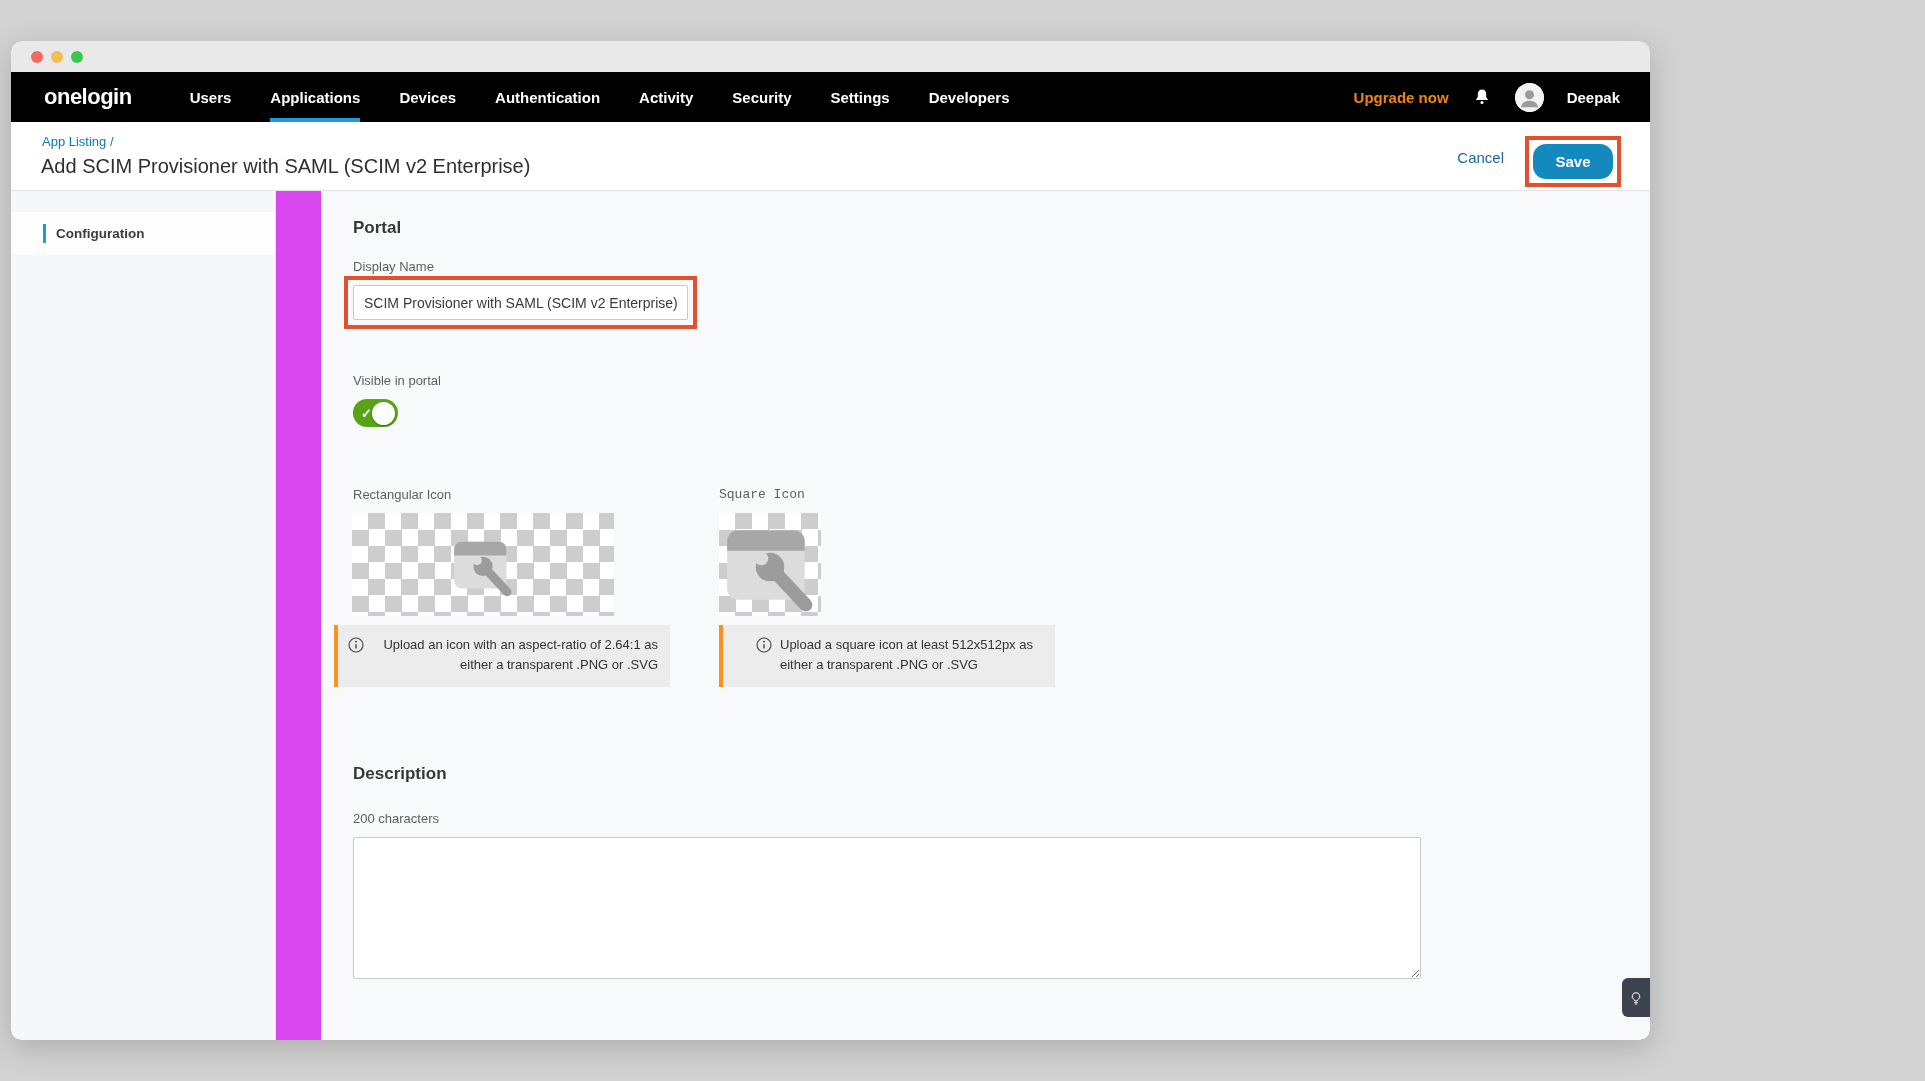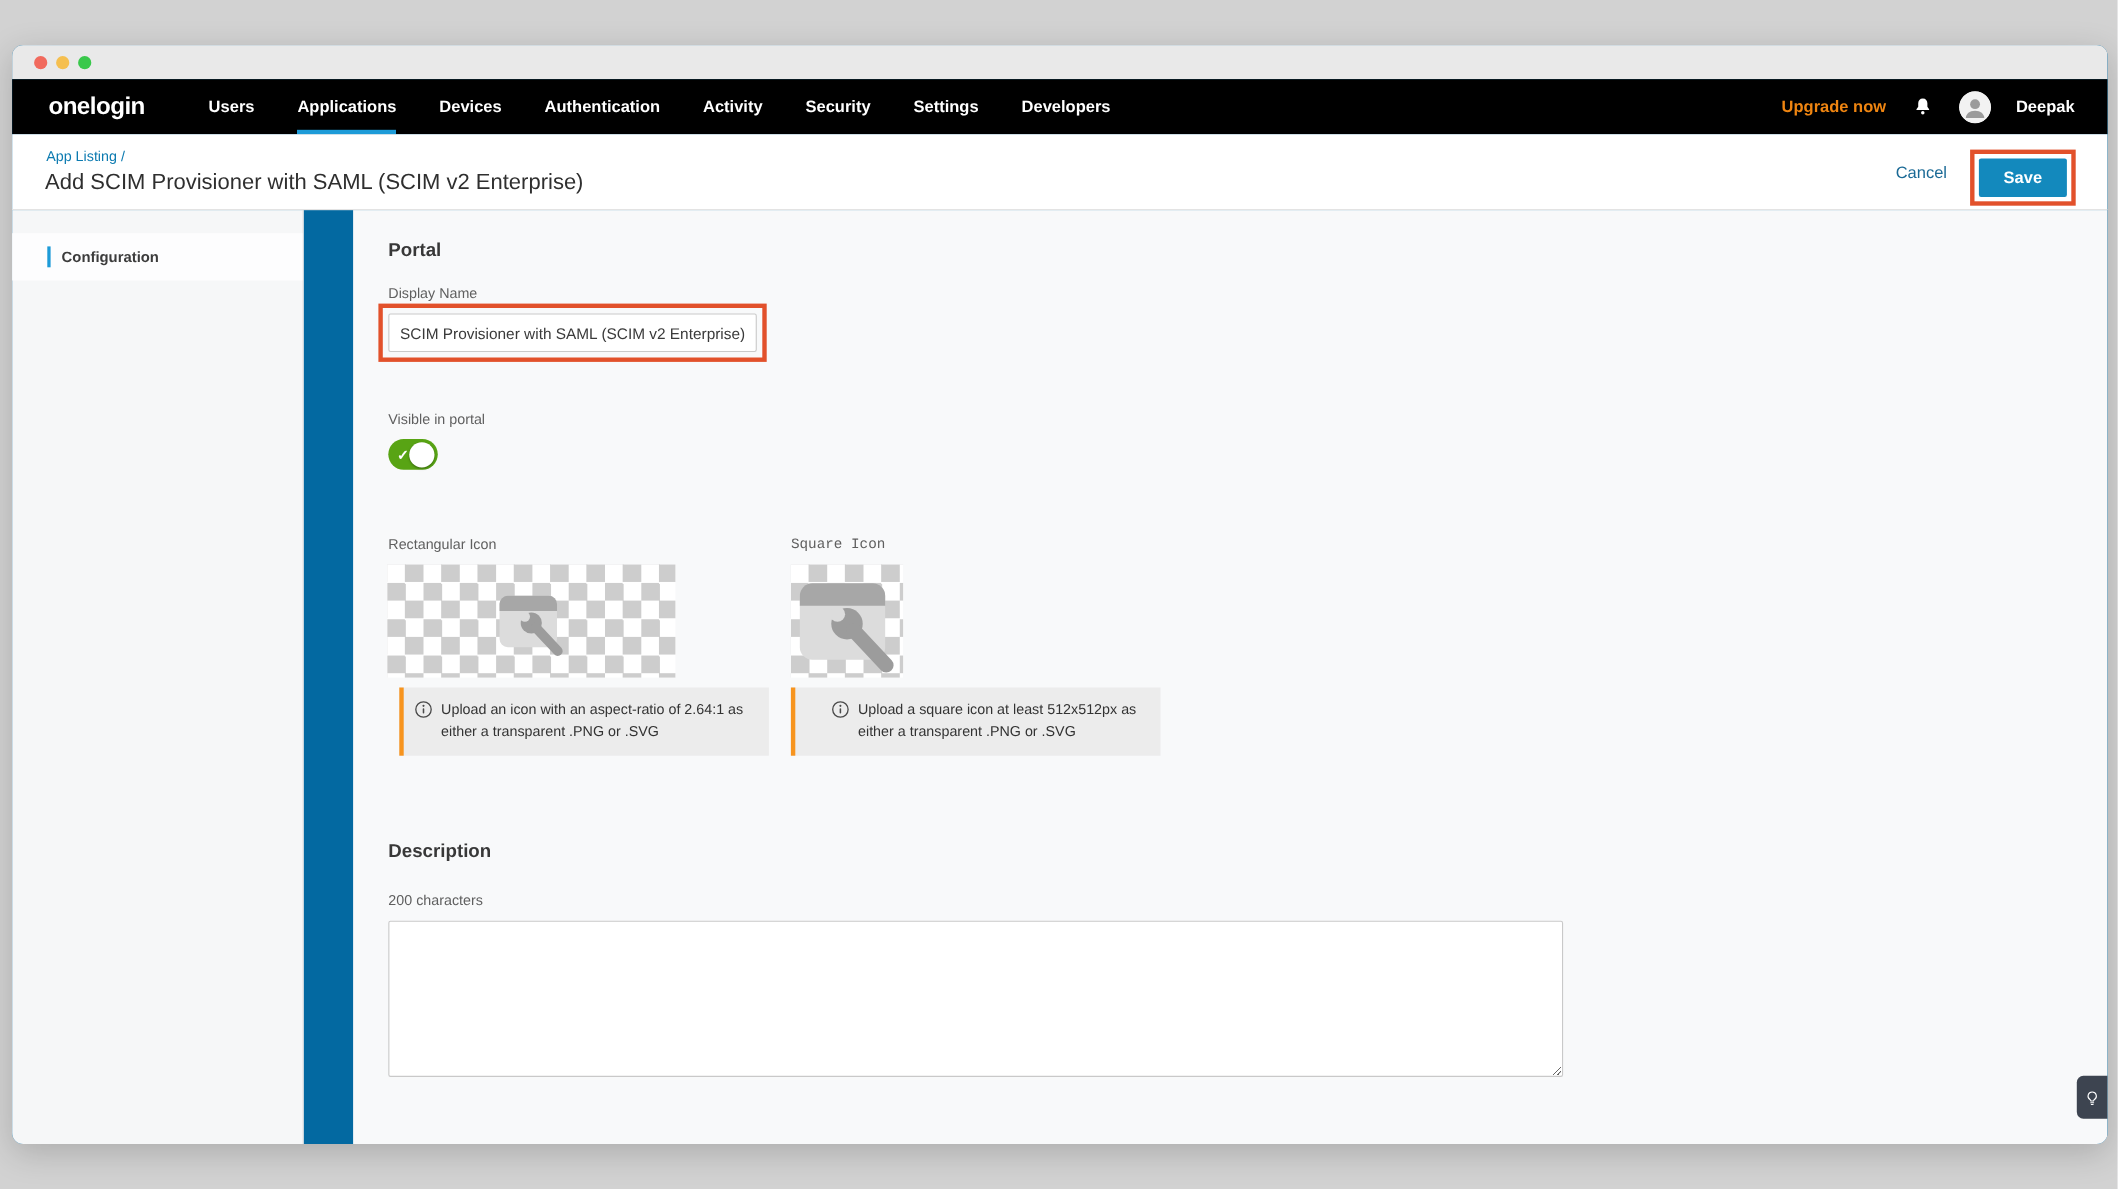--- a/index.html
+++ b/index.html
@@ -1,21 +1,21 @@
 <!DOCTYPE html>
 <html><head>
 <meta charset="utf-8">
 <style>
   * { margin:0; padding:0; box-sizing:border-box; }
   html,body { width:1925px; height:1081px; overflow:hidden; }
   body { background:#d2d2d2; font-family:"Liberation Sans", sans-serif; }
 
   .window {
-    position:absolute; left:11px; top:41px; width:1905px; height:999px;
-    border-radius:10px; background:#0369a1; overflow:hidden;
+    position:absolute; left:11px; top:41px; width:1639px; height:999px;
+    border-radius:10px; background:#d946ef; overflow:hidden;
     box-shadow:0 8px 30px rgba(0,0,0,.18);
   }
 
   
   .titlebar { position:absolute; left:0; top:0; right:0; height:31px; background:#e9e9e9; }
   .lights { position:absolute; left:20px; top:10px; display:flex; gap:8px; }
   .light { width:12px; height:12px; border-radius:50%; }
   .light.red    { background:#f16a5d; }
   .light.yellow { background:#f5bf4f; }
   .light.green  { background:#39c84b; }
@@ -42,21 +42,21 @@
   .pageheader {
     position:absolute; left:0; top:81px; right:0; height:69px; background:#fff;
     border-bottom:1px solid #e3e3e3;
   }
   .breadcrumb { position:absolute; left:31px; top:12px; font-size:13px; color:#0b7ab0; font-weight:500; cursor:pointer; }
   .page-title { position:absolute; left:30px; top:33px; font-size:20px; color:#2f2f2f; }
   .cancel-link { position:absolute; right:146px; top:27px; font-size:15px; font-weight:500; color:#1b6a96; cursor:pointer; }
   .annotation { border:4px solid #e2512b; }
   .save-annotation { position:absolute; right:29px; top:14px; padding:4px; }
   .save-btn {
-    width:80px; height:35px; background:#1389bd; color:#fff; border:none; border-radius:2px;
+    width:80px; height:35px; background:#1389bd; color:#fff; border:none; border-radius:13px;
     font-size:15px; font-weight:600; font-family:"Liberation Sans",sans-serif; cursor:pointer;
   }
 
   
   .sidebar {
     position:absolute; left:0; top:150px; bottom:0; width:265px;
     background:#f6f7f8; border-right:1px solid #e4e4e4;
   }
   .sidebar-item {
     position:relative; margin-top:21px; height:43px; background:#fdfdfe;
@@ -92,21 +92,21 @@
     cursor:pointer;
   }
   .checker.rect { left:31px; top:322px; width:262px; height:103px; }
   .checker.square { left:398px; top:322px; width:102px; height:103px; }
 
   .hint {
     position:absolute; top:434px; width:336px; min-height:62px; background:#ececec;
     border-left:4px solid #f7941e; padding:10px 12px 10px 10px;
     display:flex; gap:8px; align-items:flex-start;
   }
-  .hint.one { left:42px; }
+  .hint.one { left:13px;text-align:right; }
   .hint.two { left:398px;padding-left:33px; }
   .hint .txt { font-size:13px; color:#333; line-height:20px; }
   .hint .i-ico { flex:0 0 16px; margin-top:2px; }
 
   .counter { position:absolute; left:32px; top:620px; font-size:13px; color:#5f5f5f; }
   .desc-textarea {
     position:absolute; left:32px; top:646px; width:1068px; height:142px;
     border:1px solid #c9c9c9; border-radius:2px; background:#fff; resize:both;
     font-family:"Liberation Sans",sans-serif; font-size:14px; color:#333; padding:8px 10px; outline:none;
   }

